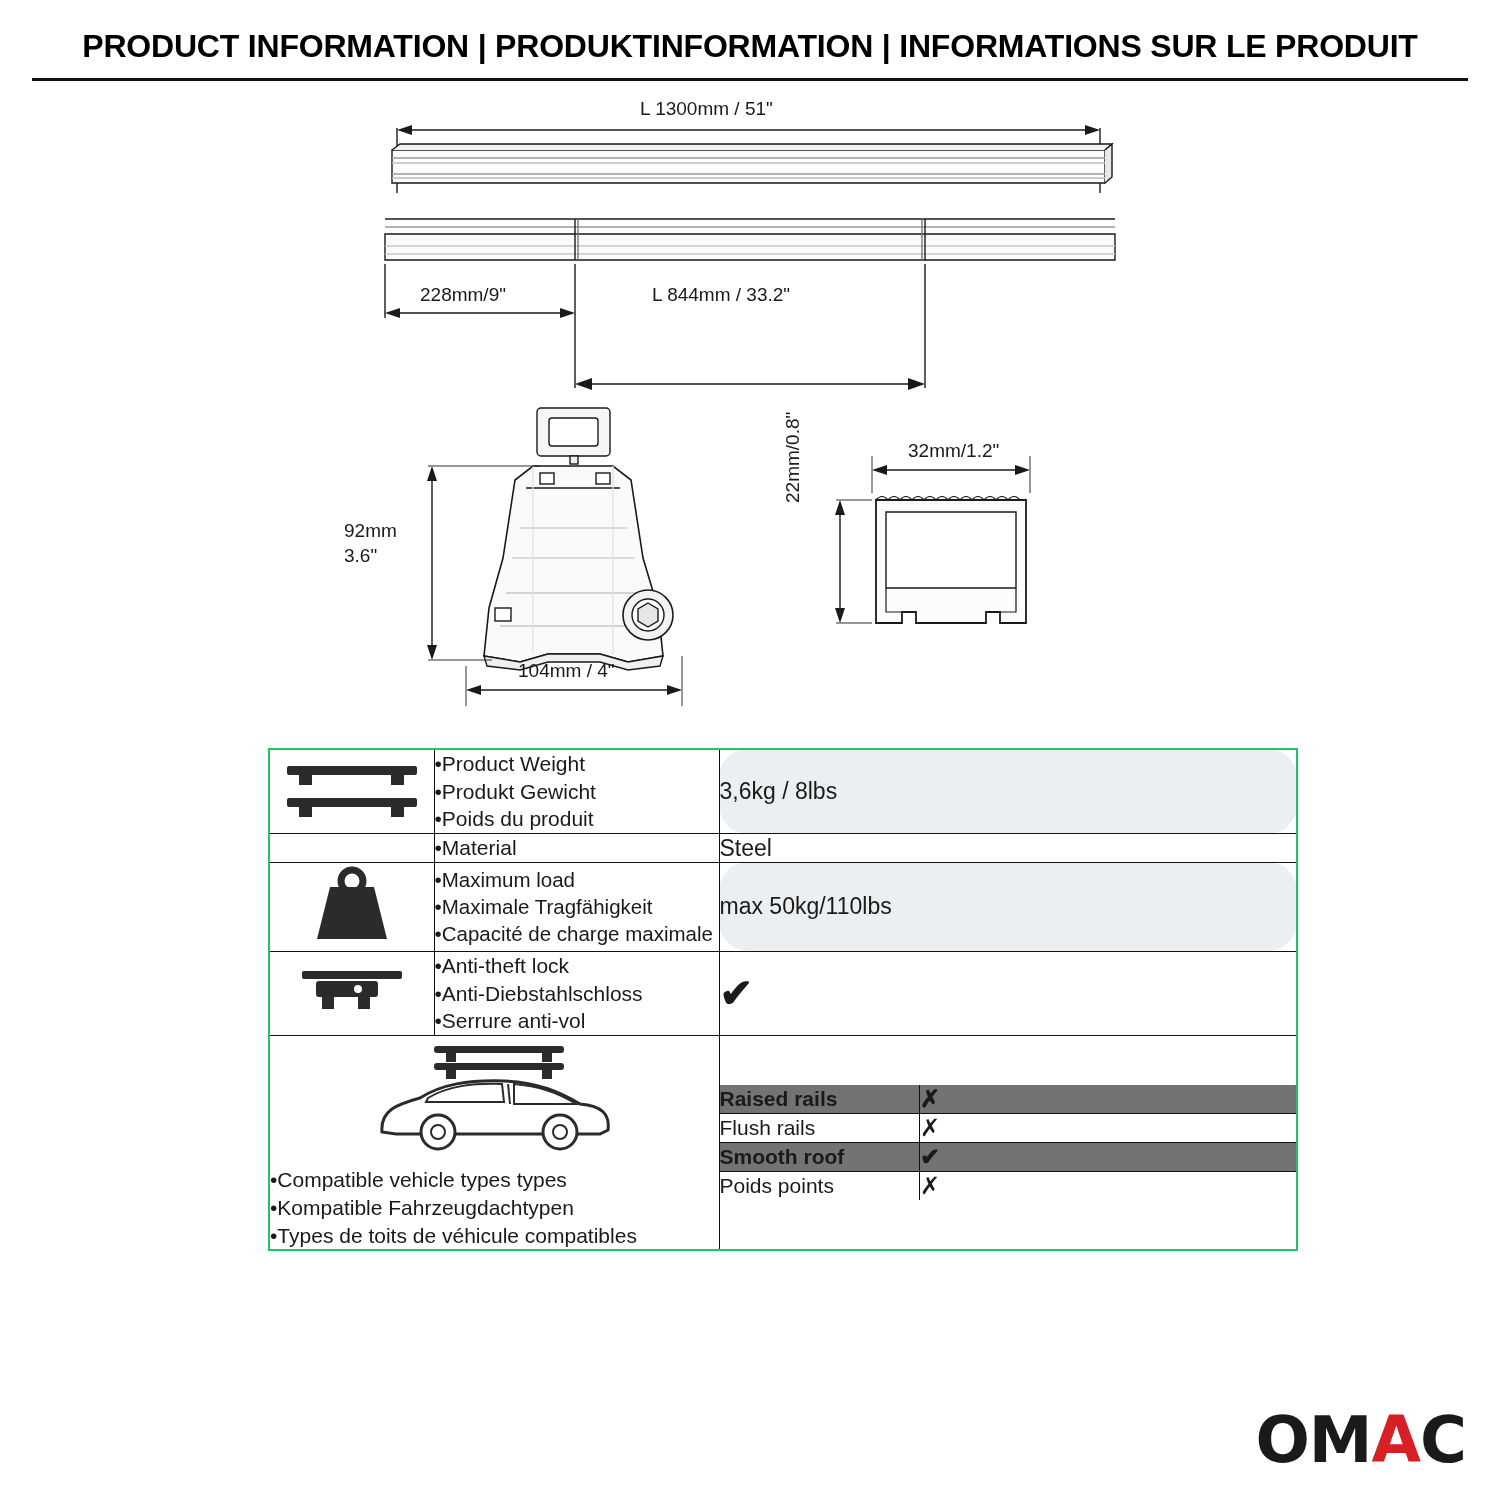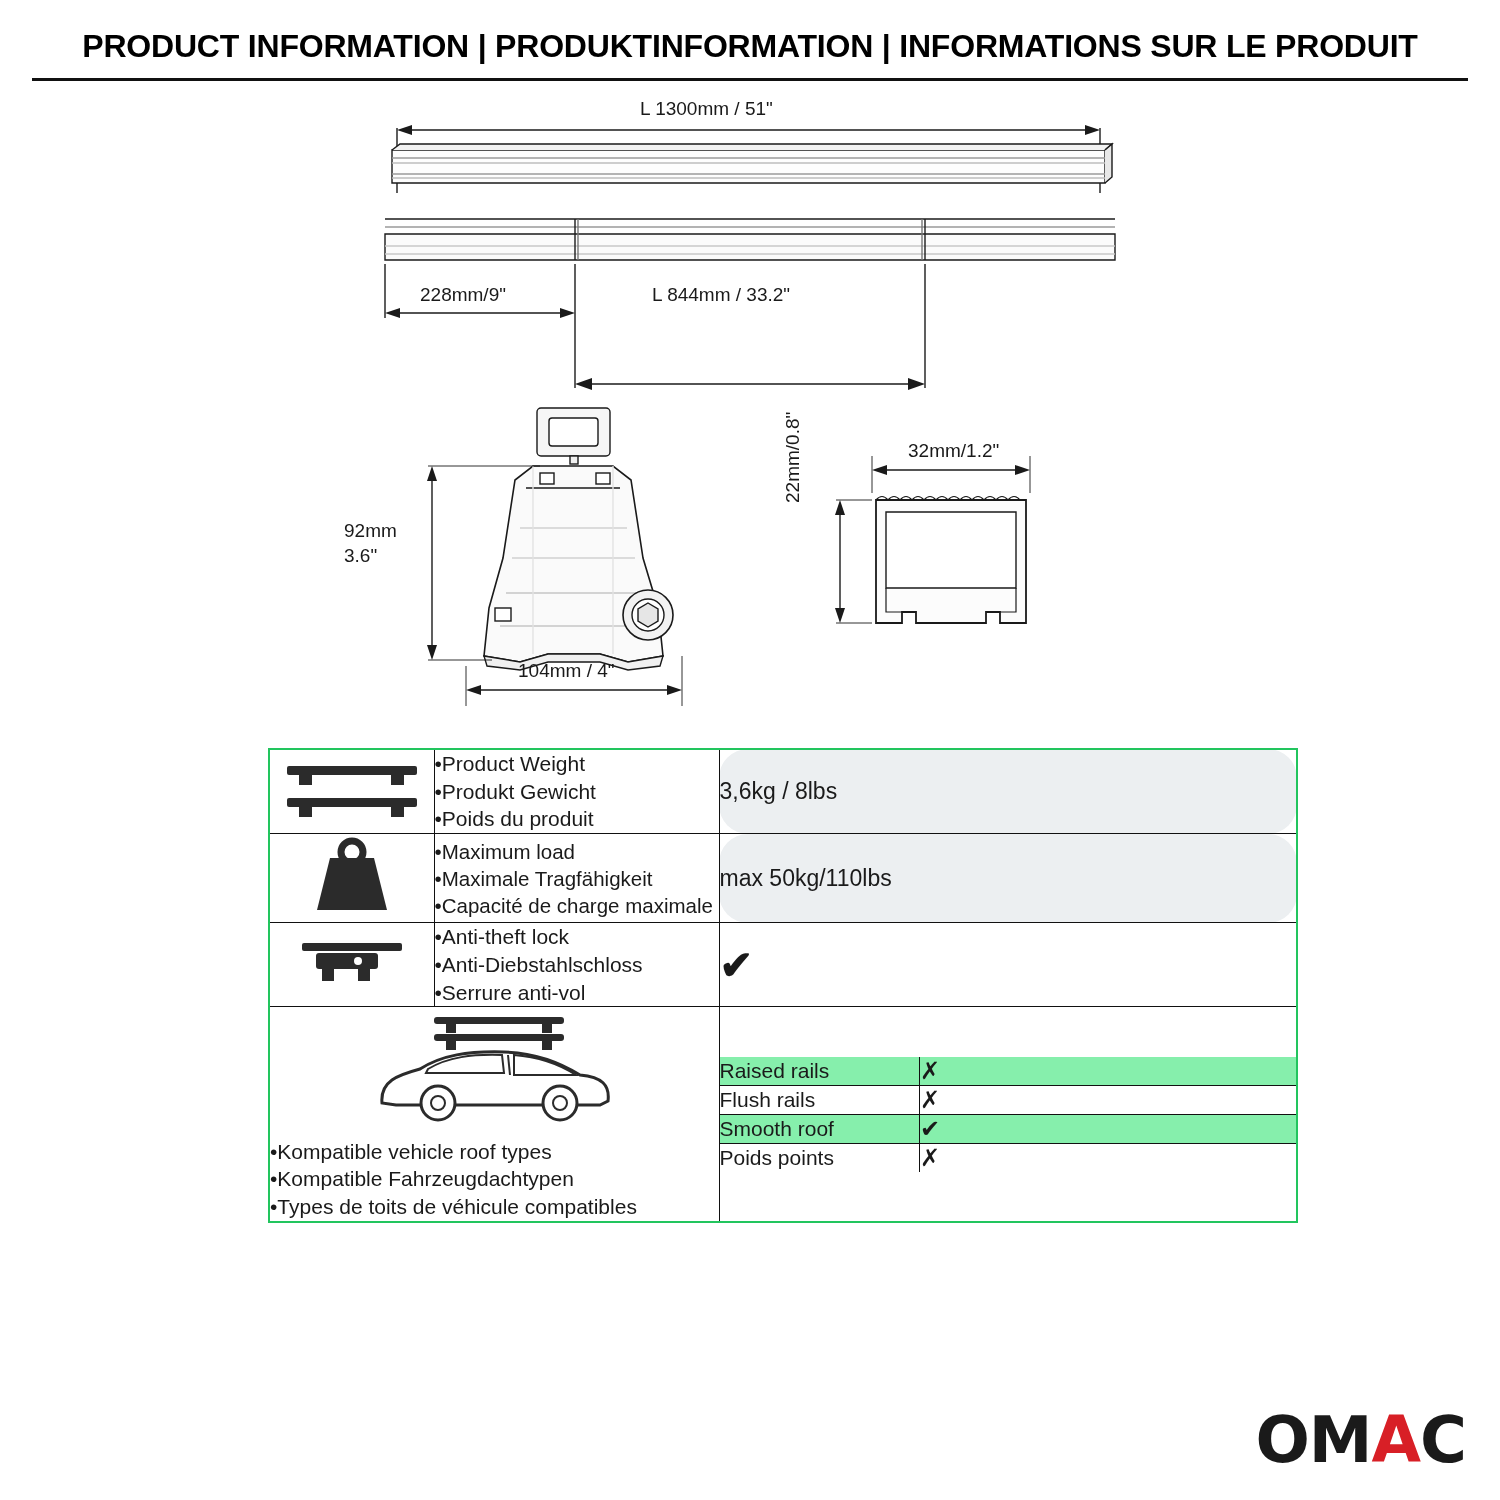--- a/index.html
+++ b/index.html
@@ -93,21 +93,21 @@
   }
   .roof-label {
     font-size: 21px;
     padding: 14px 0 14px 16px;
     width: 200px;
   }
   .roof-mark {
     font-size: 24px;
     padding: 14px 0 14px 16px;
   }
-  .row-shade { background: #86efac; }
+  .row-shade { background: #737373; font-weight: bold; }
   .compat-cell {
     padding: 8px 10px 14px 14px;
     font-size: 21px;
     line-height: 1.3;
     text-align: center;
   }
   .compat-text {
     text-align: left;
     margin-top: 4px;
     line-height: 1.32;
@@ -257,20 +257,27 @@
         </svg>
       </td>
       <td class="cell-label">
         <div>•Product Weight</div>
         <div>•Produkt Gewicht</div>
         <div>•Poids du produit</div>
       </td>
       <td class="cell-value">3,6kg / 8lbs</td>
     </tr>
 
+    <tr>
+      <td class="cell-icon"></td>
+      <td class="cell-label">
+        <div>•Material</div>
+      </td>
+      <td class="cell-value plain">Steel</td>
+    </tr>
 
     <tr>
       <td class="cell-icon">
         <svg width="110" height="84" viewBox="0 0 110 84">
           <path d="M44,18 a11,11 0 1,1 22,0 a11,11 0 1,1 -22,0" fill="none" stroke="#2b2b2b" stroke-width="7"></path>
           <path d="M33,24 L77,24 L90,76 L20,76 Z" fill="#2b2b2b"></path>
         </svg>
       </td>
       <td class="cell-label narrow">
         <div>•Maximum load</div>
@@ -313,21 +320,21 @@
           <path d="M64,62 C84,50 108,47 138,48 L140,66 L62,66 Z" fill="none" stroke="#2b2b2b" stroke-width="2"></path>
           <path d="M150,48 C176,50 198,59 212,68 L150,68 Z" fill="none" stroke="#2b2b2b" stroke-width="2"></path>
           <line x1="144" y1="48" x2="146" y2="68" stroke="#2b2b2b" stroke-width="2"></line>
 
           <circle cx="74" cy="96" r="17" fill="#ffffff" stroke="#2b2b2b" stroke-width="3"></circle>
           <circle cx="74" cy="96" r="7" fill="none" stroke="#2b2b2b" stroke-width="2"></circle>
           <circle cx="196" cy="96" r="17" fill="#ffffff" stroke="#2b2b2b" stroke-width="3"></circle>
           <circle cx="196" cy="96" r="7" fill="none" stroke="#2b2b2b" stroke-width="2"></circle>
         </svg>
         <div class="compat-text">
-          <div>•Kompatible vehicle roof types</div>
+          <div>•Compatible vehicle types types</div>
           <div>•Kompatible Fahrzeugdachtypen</div>
           <div>•Types de toits de véhicule compatibles</div>
         </div>
       </td>
       <td style="padding:0;">
         <table style="width:100%; border-collapse:collapse;">
           <tbody>
             <tr class="row-shade">
               <td class="roof-label" style="border:1px solid #111; border-top:none; border-left:none;">Raised rails</td>
               <td class="roof-mark" style="border:1px solid #111; border-top:none; border-right:none;">✗</td>

